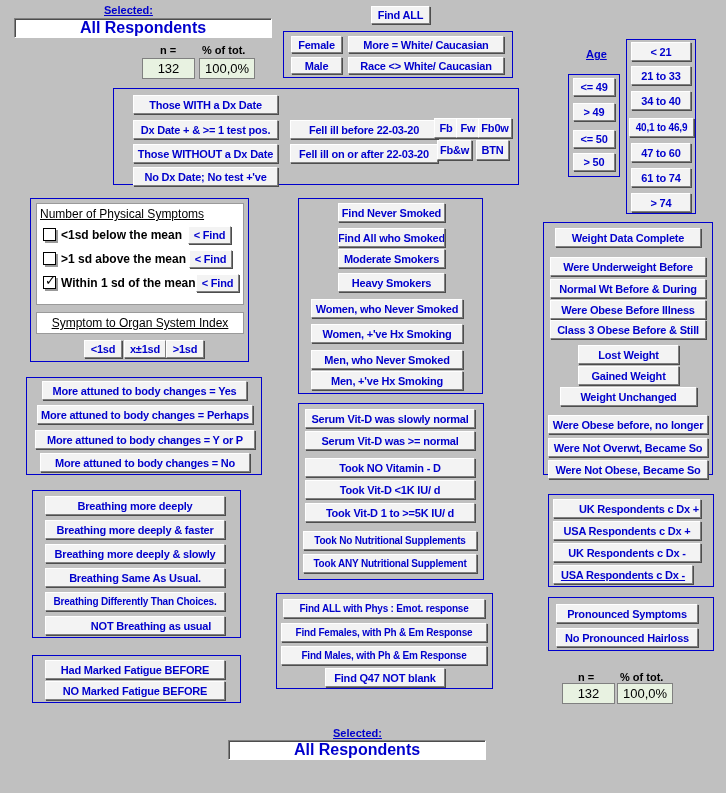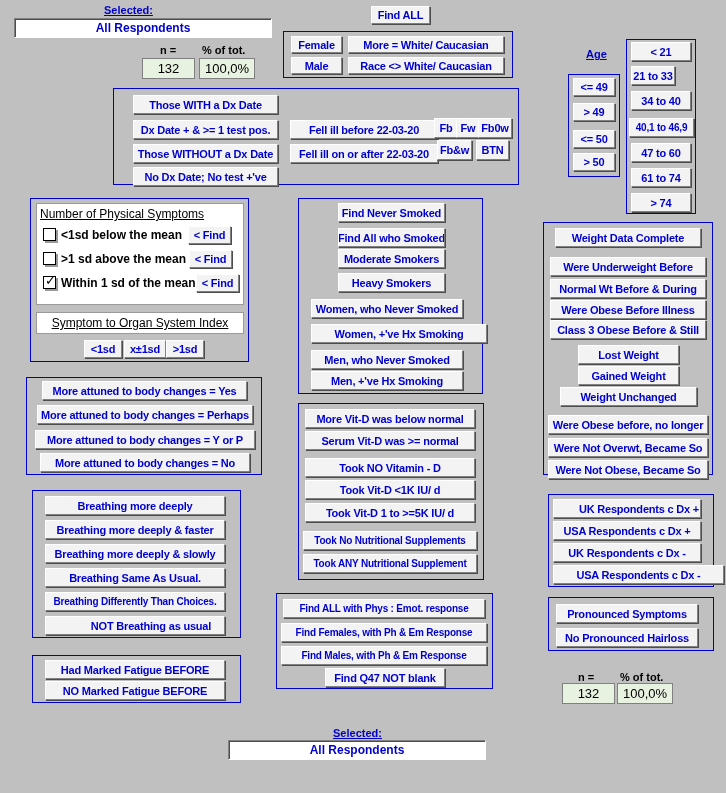--- a/index.html
+++ b/index.html
@@ -56,21 +56,21 @@
     position: absolute;
     box-sizing: border-box;
     background: #ffffff;
     border-top: 1px solid #808080;
     border-left: 1px solid #808080;
     border-right: 1px solid #ffffff;
     border-bottom: 1px solid #ffffff;
     box-shadow: inset 1px 1px 0 0 #4d4d4d;
     color: #0000cc;
     font-weight: bold;
-    font-size: 12px;
+    font-size: 16px;
     display: flex;
     align-items: center;
     justify-content: center;
   }
 
   
   .numcell {
     position: absolute;
     box-sizing: border-box;
     background: #e8f2e1;
@@ -171,21 +171,21 @@
 
 <div class="hdr-link" style="left:586px; top:48px;">Age</div>
 <div class="frame" style="left:568px; top:74px; width:52px; height:103px;"></div>
 <div class="btn" style="left:573px; top:78px; width:42px; height:18px;">&lt;= 49</div>
 <div class="btn" style="left:573px; top:103px; width:42px; height:18px;">&gt; 49</div>
 <div class="btn" style="left:573px; top:130px; width:42px; height:18px;">&lt;= 50</div>
 <div class="btn" style="left:573px; top:153px; width:42px; height:18px;">&gt; 50</div>
 
 <div class="frame" style="left:626px; top:39px; width:70px; height:175px;"></div>
 <div class="btn" style="left:631px; top:42px; width:60px; height:19px;">&lt; 21</div>
-<div class="btn" style="left:631px; top:66px; width:44px; height:19px;">21 to 33</div>
+<div class="btn" style="left:631px; top:66px; width:60px; height:19px;">21 to 33</div>
 <div class="btn" style="left:631px; top:91px; width:60px; height:19px;">34  to 40</div>
 <div class="btn small" style="left:629px; top:118px; width:65px; height:19px;">40,1 to 46,9</div>
 <div class="btn" style="left:631px; top:143px; width:60px; height:19px;">47  to 60</div>
 <div class="btn" style="left:631px; top:168px; width:60px; height:19px;">61  to 74</div>
 <div class="btn" style="left:631px; top:193px; width:60px; height:19px;">&gt; 74</div>
 
 <div class="frame" style="left:113px; top:88px; width:406px; height:97px;"></div>
 <div class="btn" style="left:133px; top:95px; width:145px; height:19px;">Those WITH a Dx Date</div>
 <div class="btn" style="left:133px; top:120px; width:145px; height:19px;">Dx Date + &amp; &gt;= 1 test pos.</div>
 <div class="btn" style="left:133px; top:144px; width:145px; height:19px;">Those WITHOUT a Dx Date</div>
@@ -238,26 +238,26 @@
 <div class="frame" style="left:32px; top:655px; width:209px; height:48px;"></div>
 <div class="btn" style="left:45px; top:660px; width:180px; height:19px;">Had Marked Fatigue BEFORE</div>
 <div class="btn" style="left:45px; top:681px; width:180px; height:19px;">NO Marked Fatigue BEFORE</div>
 
 <div class="frame" style="left:298px; top:198px; width:185px; height:196px;"></div>
 <div class="btn" style="left:338px; top:203px; width:107px; height:19px;">Find Never Smoked</div>
 <div class="btn" style="left:338px; top:228px; width:107px; height:19px;">Find All who Smoked</div>
 <div class="btn" style="left:338px; top:249px; width:107px; height:19px;">Moderate Smokers</div>
 <div class="btn" style="left:338px; top:273px; width:107px; height:19px;">Heavy Smokers</div>
 <div class="btn" style="left:311px; top:299px; width:152px; height:19px;">Women, who Never Smoked</div>
-<div class="btn" style="left:311px; top:324px; width:176px; height:19px;">Women, +'ve Hx Smoking</div>
+<div class="btn" style="left:311px; top:324px; width:152px; height:19px;">Women, +'ve Hx Smoking</div>
 <div class="btn" style="left:311px; top:350px; width:152px; height:19px;">Men, who Never Smoked</div>
 <div class="btn" style="left:311px; top:371px; width:152px; height:19px;">Men, +'ve Hx Smoking</div>
 
 <div class="frame" style="left:298px; top:403px; width:186px; height:177px;"></div>
-<div class="btn" style="left:305px; top:409px; width:170px; height:19px;">More Vit-D was below normal</div>
+<div class="btn" style="left:305px; top:409px; width:170px; height:19px;">Serum Vit-D was slowly normal</div>
 <div class="btn" style="left:305px; top:431px; width:170px; height:19px;">Serum Vit-D was &gt;= normal</div>
 <div class="btn" style="left:305px; top:458px; width:170px; height:19px;">Took NO Vitamin - D</div>
 <div class="btn" style="left:305px; top:480px; width:170px; height:19px;">Took Vit-D &lt;1K IU/ d</div>
 <div class="btn" style="left:305px; top:503px; width:170px; height:19px;">Took Vit-D 1 to &gt;=5K IU/ d</div>
 <div class="btn small" style="left:303px; top:531px; width:174px; height:19px;">Took No Nutritional Supplements</div>
 <div class="btn small" style="left:303px; top:554px; width:174px; height:19px;">Took ANY Nutritional Supplement</div>
 
 <div class="frame" style="left:276px; top:593px; width:217px; height:96px;"></div>
 <div class="btn small" style="left:283px; top:599px; width:202px; height:19px;">Find ALL with Phys : Emot. response</div>
 <div class="btn small" style="left:281px; top:623px; width:206px; height:19px;">Find Females, with Ph &amp; Em Response</div>
@@ -274,21 +274,21 @@
 <div class="btn" style="left:578px; top:366px; width:101px; height:19px;">Gained Weight</div>
 <div class="btn" style="left:560px; top:387px; width:137px; height:19px;">Weight Unchanged</div>
 <div class="btn" style="left:548px; top:415px; width:160px; height:19px;">Were Obese before, no longer</div>
 <div class="btn" style="left:548px; top:438px; width:160px; height:19px;">Were Not Overwt, Became So</div>
 <div class="btn" style="left:548px; top:460px; width:160px; height:19px;">Were Not Obese, Became So</div>
 
 <div class="frame" style="left:548px; top:494px; width:166px; height:93px;"></div>
 <div class="btn" style="left:553px; top:499px; width:148px; height:19px;padding-left:24px;">UK Respondents c Dx +</div>
 <div class="btn" style="left:553px; top:521px; width:148px; height:19px;">USA Respondents c Dx +</div>
 <div class="btn" style="left:553px; top:543px; width:148px; height:19px;">UK Respondents c Dx -</div>
-<div class="btn" style="left:553px; top:565px; width:171px; height:19px;">USA Respondents c Dx -</div>
+<div class="btn" style="left:553px; top:565px; width:140px; height:19px;text-decoration:underline;">USA Respondents c Dx -</div>
 
 <div class="frame" style="left:548px; top:597px; width:166px; height:54px;"></div>
 <div class="btn" style="left:556px; top:604px; width:142px; height:19px;">Pronounced Symptoms</div>
 <div class="btn" style="left:556px; top:628px; width:142px; height:19px;">No Pronounced Hairloss</div>
 
 <div class="lbl" style="left:578px; top:671px;">n =</div>
 <div class="lbl" style="left:620px; top:671px;">% of tot.</div>
 <div class="numcell" style="left:562px; top:683px; width:53px; height:21px;">132</div>
 <div class="numcell" style="left:617px; top:683px; width:56px; height:21px;">100,0%</div>
 

